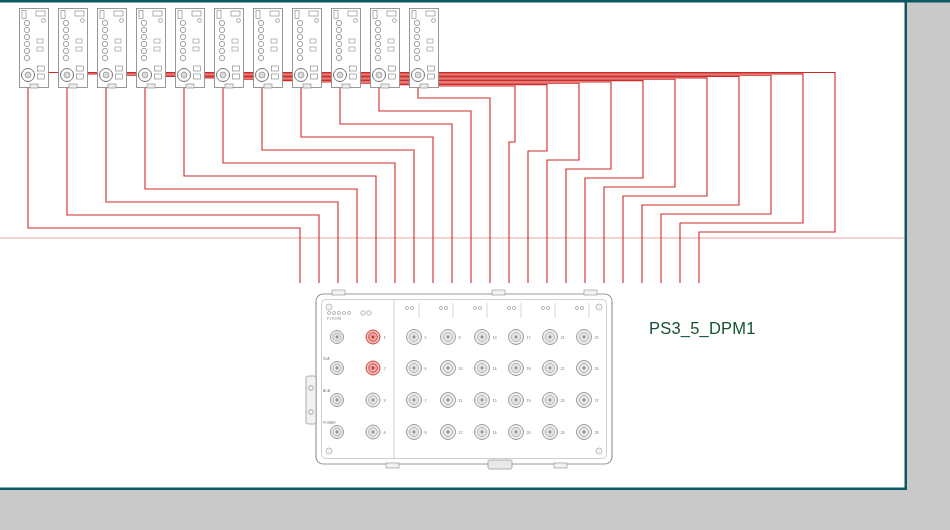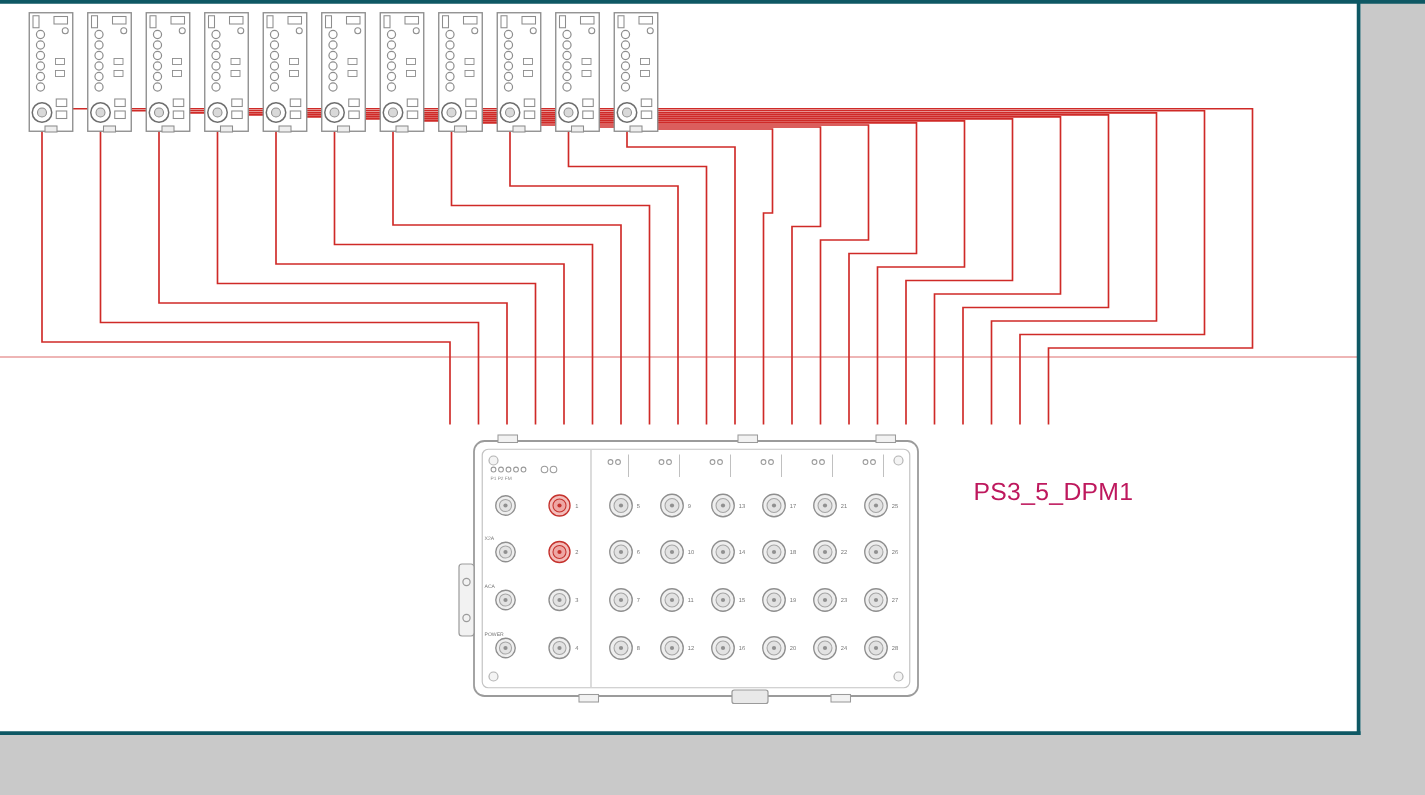--- a/index.html
+++ b/index.html
@@ -2,21 +2,21 @@
 <html><head>
 <meta charset="utf-8">
 <style>
   * { margin:0; padding:0; box-sizing:border-box; }
   html,body { width:950px; height:530px; overflow:hidden; background:#ffffff;
               font-family:"Liberation Sans", sans-serif; }
   .stage { position:relative; width:950px; height:530px; }
   svg { position:absolute; left:0; top:0; }
   svg text { font-family:"Liberation Sans", sans-serif; }
   .dpm-label { position:absolute; left:649px; top:319px; font-size:16.5px;
-               color:#be185d; letter-spacing:.2px; }
+               color:#14532d; letter-spacing:.2px; }
 </style>
 </head>
 <body>
 
 <div class="stage">
   <svg id="diagram" width="950" height="530" viewBox="0 0 950 530">
       <rect x="0" y="0" width="950" height="530" fill="#ffffff"></rect>
       <line x1="0" y1="238" x2="905" y2="238" stroke="#e89c9c" stroke-width="0.9"></line>
       <g fill="none" stroke="#cf2a27" stroke-width="1.1">
         <polyline points="28,75 28,228 300,228 300,283"></polyline>

